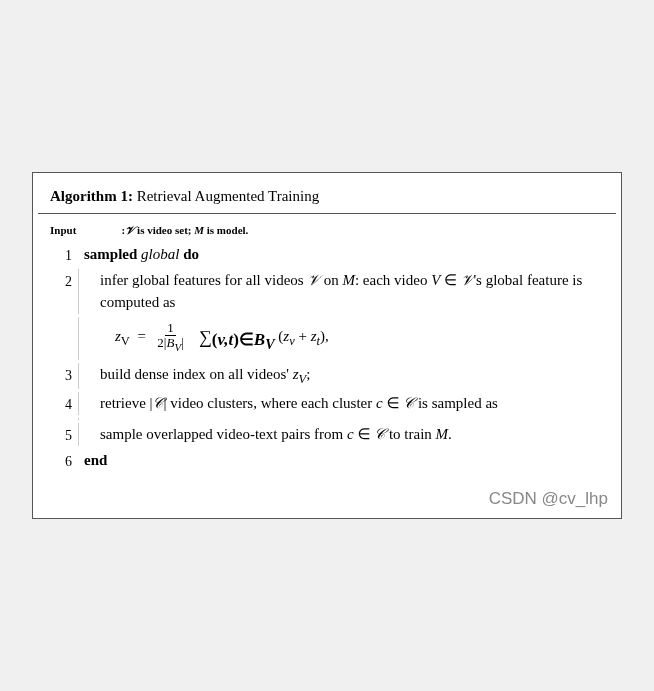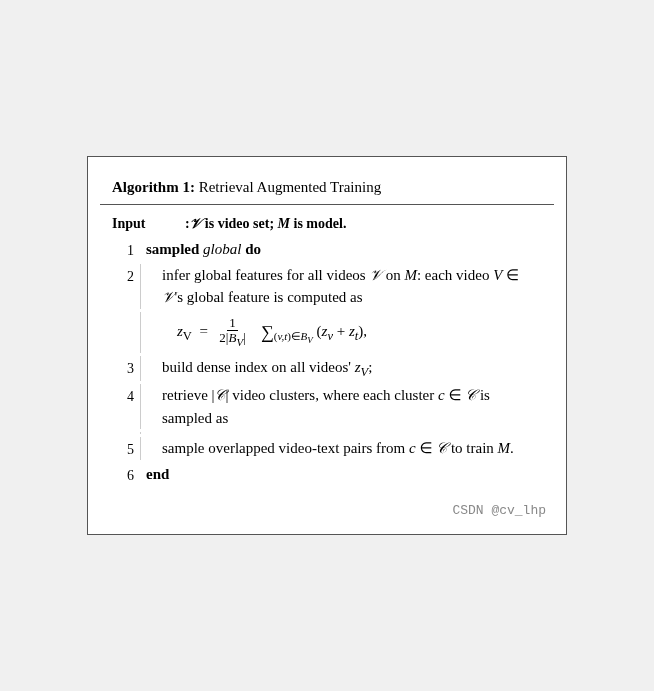--- a/index.html
+++ b/index.html
@@ -13,22 +13,22 @@
       display: flex;
       justify-content: center;
       align-items: center;
       min-height: 100vh;
       font-family: 'Times New Roman', Times, serif;
     }
 
     .algorithm-box {
       background: #ffffff;
       border: 1.5px solid #555;
-      width: 480px;
-      padding: 12px;
+      width: 590px;
+      padding: 5px;
       position: relative;
     }
 
     .algo-header {
       border-bottom: 1.5px solid #555;
       padding: 8px 12px 6px 12px;
       font-size: 15px;
       line-height: 1.4;
     }
 
@@ -38,21 +38,21 @@
 
     .algo-body {
       padding: 8px 12px 10px 12px;
     }
 
     .input-line {
       display: flex;
       flex-direction: row;
       align-items: baseline;
       margin-bottom: 4px;
-      font-size: 14px;
+      font-size: 11px;
       line-height: 1.5;
     }
 
     .input-label {
       font-weight: bold;
       min-width: 60px;
     }
 
     .input-text {
       margin-left: 6px;
@@ -94,24 +94,24 @@
       text-align: center;
     }
 
     .fraction .den {
       padding: 0 2px;
       text-align: left;
     }
 
     .watermark {
       text-align: right;
-      font-size: 13px;
+      font-size: 17px;
       color: #888;
       padding: 4px 8px 4px 0;
-      font-family: Liberation Mono, monospace;
+      font-family: Liberation Sans, sans-serif;
     }
 
     .col-num {
       min-width: 28px;
       text-align: right;
       padding-right: 6px;
       font-size: 14px;
       padding-top: 2px;
     }
 
@@ -174,21 +174,21 @@
         <div class="col-num"></div>
         <div class="col-bar"></div>
         <div class="col-text formula-block">
           &nbsp;&nbsp;&nbsp;&nbsp;<span class="italic">z</span><sub>V</sub>
           &nbsp;=&nbsp;
           <span class="fraction">
             <span class="num">1</span>
             <span class="den">2|<span class="italic">B<sub>V</sub></span>|</span>
           </span>
           &nbsp;
-          <span style="font-size:18px; vertical-align:middle;">∑</span><sub style="font-size:11px;">(<span class="italic">v,t</span>)∈<span class="italic">B<sub>V</sub></span></sub>
+          <span style="font-size:18px; vertical-align:middle;">∑</span><sub style="font-size:17px;font-weight:bold;">(<span class="italic">v,t</span>)∈<span class="italic">B<sub>V</sub></span></sub>
           (<span class="italic">z<sub>v</sub></span> + <span class="italic">z<sub>t</sub></span>),
         </div>
       </div>
 
 
       <div class="row-group">
         <div class="col-num">3</div>
         <div class="col-bar"></div>
         <div class="col-text">
           build dense index on all videos' <span class="italic">z<sub>V</sub></span>;

